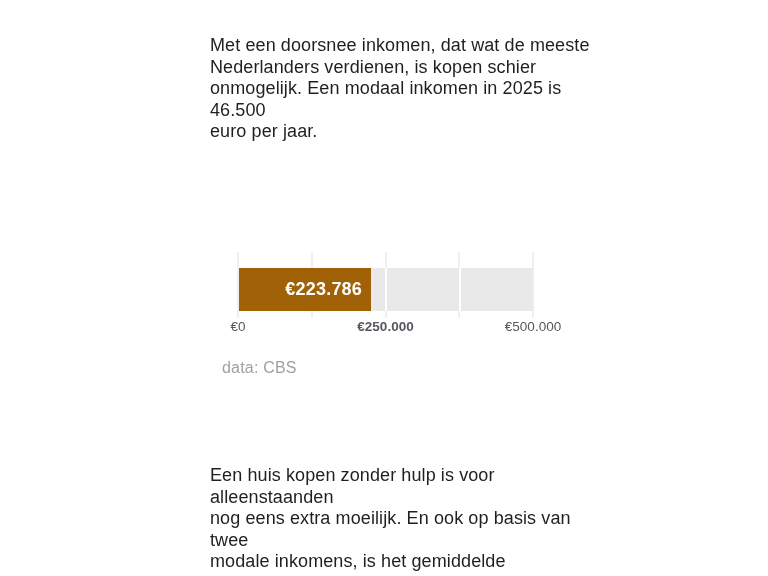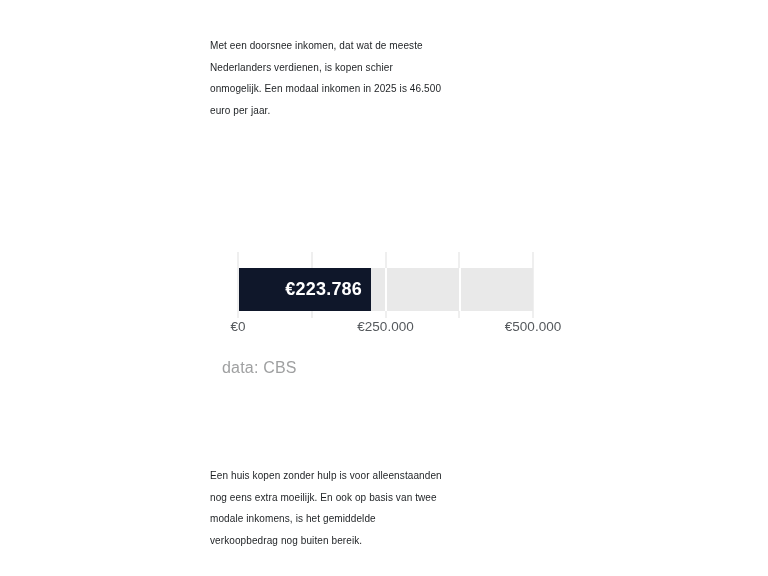--- a/index.html
+++ b/index.html
@@ -7,21 +7,21 @@
     position:relative;
     width:768px;height:576px;
     background:#ffffff;
     overflow:hidden;
     font-family:"Liberation Sans","DejaVu Sans",sans-serif;
   }
   .body-text{
     position:absolute;
     left:210px;width:380px;
     margin:0;
-    font-size:10px;line-height:21.5px;
+    font-size:18px;line-height:21.5px;
     color:#1d2023;
     white-space:pre-line;
     letter-spacing:0.1px;
   }
   .intro{top:35px;}
   .closing{top:465px;}
   .chart-title{
     position:absolute;
     left:222px;top:184px;width:370px;
     margin:0;
@@ -80,21 +80,21 @@
     left:238px;top:319px;
     width:295px;height:18px;
     font-size:13.5px;color:#55595d;
   }
   .x-axis-label{
     position:absolute;
     transform:translateX(-50%);
     white-space:nowrap;
   }
   .xl-0{left:0%;}
-  .xl-50{left:50%;}
+  .xl-50{left:50%;font-weight:bold;}
   .xl-100{left:100%;text-align:right;}
   .chart-source{
     position:absolute;
     left:222px;top:359px;
     font-size:16px;color:#9fa0a1;
     letter-spacing:0.2px;
   }
 </style>
 </head>
 <body>
@@ -114,21 +114,21 @@
       <div class="axis-tick tick-50"></div>
       <div class="axis-tick tick-75"></div>
       <div class="axis-tick tick-100"></div>
 
       <div class="bar-track" style="background: rgb(233, 233, 233);">
         <div class="track-gridline gl-25"></div>
         <div class="track-gridline gl-50"></div>
         <div class="track-gridline gl-75"></div>
       </div>
 
-      <div class="value-bar" style="width: 44.7572%; background: #0f172a;">
+      <div class="value-bar" style="width: 44.7572%; background: #a16207;">
         <span class="bar-value-label">€223.786</span>
       </div>
     </div>
 
     <div class="x-axis">
       <span class="x-axis-label xl-0">€0</span>
       <span class="x-axis-label xl-50">€250.000</span>
       <span class="x-axis-label xl-100">€500.000</span>
     </div>
 

